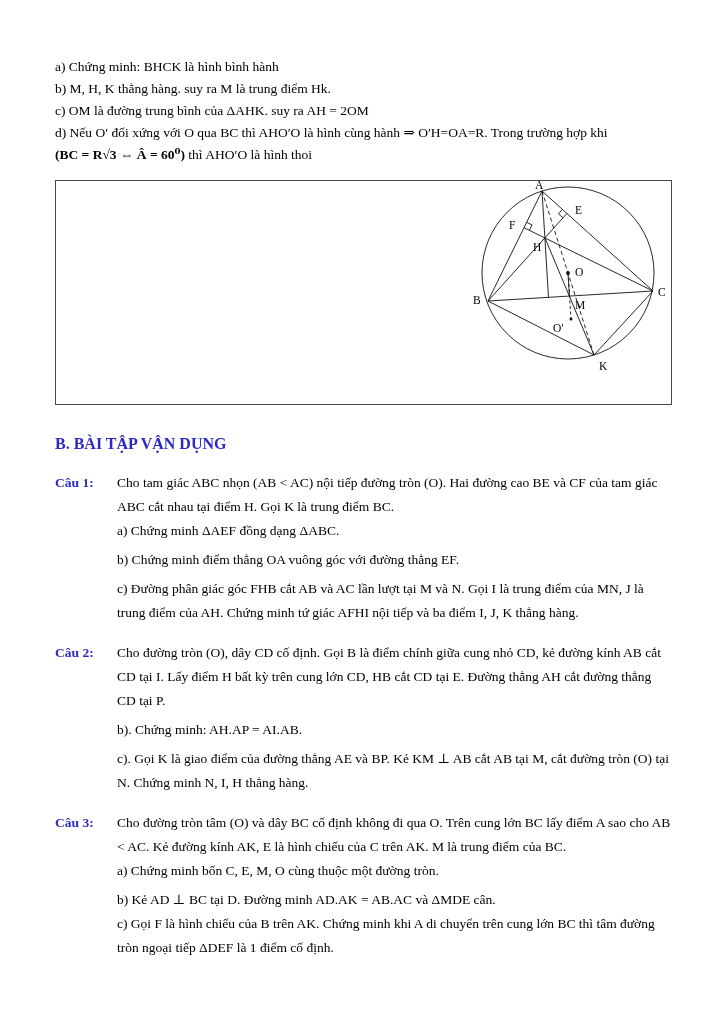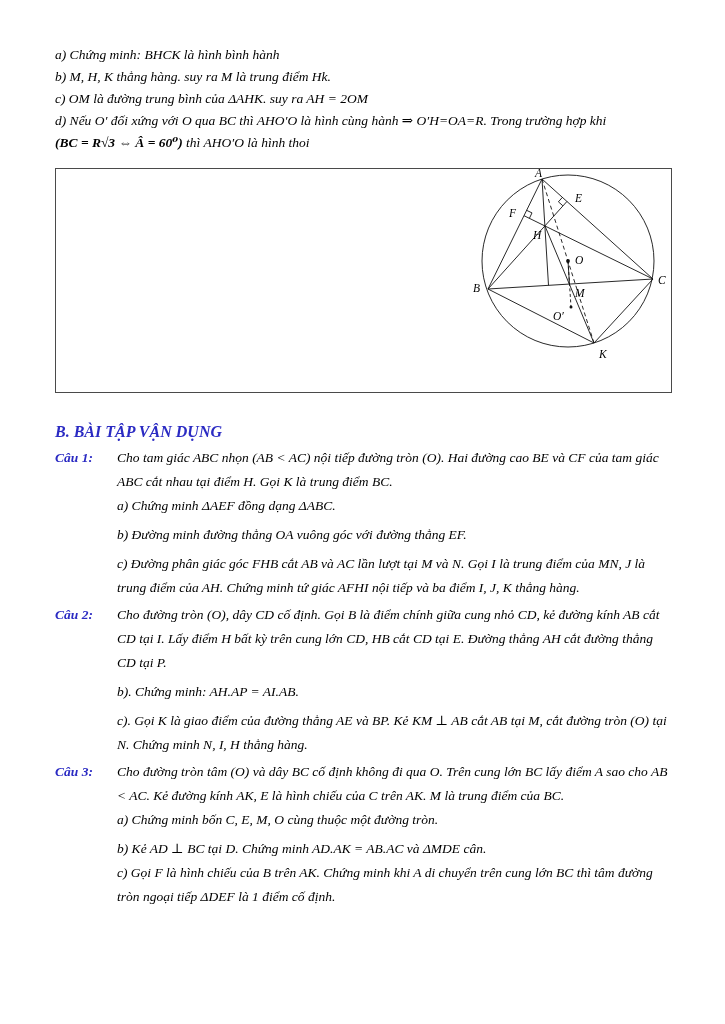--- a/index.html
+++ b/index.html
@@ -7,21 +7,21 @@
   html, body { margin: 0; padding: 0; }
   body {
     width: 725px;
     height: 1024px;
     overflow: hidden;
     background: #ffffff;
     color: #000;
     font-family: "Liberation Serif", "DejaVu Serif", serif;
     font-size: 13.5px;
   }
-  .page { padding: 44px 53px 10px 55px; font-style: italic; }
+  .page { padding: 56px 53px 10px 55px; }
 
   .top-list p { margin: 0; line-height: 22px; }
   .formula-line { margin: 0; line-height: 30px; }
   .bold-math { font-weight: bold; }
 
   .figure-box {
     margin-top: 14px;
     height: 225px;
     border: 1px solid #4a4a4a;
     position: relative;
@@ -35,21 +35,21 @@
   }
 
   .section-heading {
     color: var(--accent);
     font-weight: bold;
     font-size: 16px;
     margin: 28px 0 0 0;
     line-height: 22px;
   }
 
-  .question { display: flex; margin-top: 3px; }
+  .question { display: flex; margin-top: 16px; }
   .q-label {
     flex: none;
     width: 62px;
     color: var(--accent);
     font-weight: bold;
     line-height: 24px;
   }
   .q-body { flex: 1; }
   .q-body p { margin: 0; line-height: 24px; }
   .q-body p.gap { margin-top: 5px; }
@@ -101,37 +101,37 @@
     <span class="pt-label" style="left:543px; top:179px;">K</span>
   </div>
 
   <h2 class="section-heading">B. BÀI TẬP VẬN DỤNG</h2>
 
   <div class="question">
     <div class="q-label">Câu 1:</div>
     <div class="q-body">
       <p>Cho tam giác ABC nhọn (AB &lt; AC) nội tiếp đường tròn (O). Hai đường cao BE và CF của tam giác ABC cắt nhau tại điểm H. Gọi K là trung điểm BC.</p>
       <p>a) Chứng minh ΔAEF đồng dạng ΔABC.</p>
-      <p class="gap">b) Đường minh đường thẳng OA vuông góc với đường thẳng EF.</p>
+      <p class="gap">b) Chứng minh điểm thẳng OA vuông góc với đường thẳng EF.</p>
       <p class="gap">c) Đường phân giác góc FHB cắt AB và AC lần lượt tại M và N. Gọi I là trung điểm của MN, J là trung điểm của AH. Chứng minh tứ giác AFHI nội tiếp và ba điểm I, J, K thẳng hàng.</p>
     </div>
   </div>
 
   <div class="question">
     <div class="q-label">Câu 2:</div>
     <div class="q-body">
       <p>Cho đường tròn (O), dây CD cố định. Gọi B là điểm chính giữa cung nhỏ CD, kẻ đường kính AB cắt CD tại I. Lấy điểm H bất kỳ trên cung lớn CD, HB cắt CD tại E. Đường thẳng AH cắt đường thẳng CD tại P.</p>
       <p class="gap">b). Chứng minh: AH.AP = AI.AB.</p>
       <p class="gap">c). Gọi K là giao điểm của đường thẳng AE và BP. Kẻ KM ⊥ AB cắt AB tại M, cắt đường tròn (O) tại N. Chứng minh N, I, H thẳng hàng.</p>
     </div>
   </div>
 
   <div class="question">
     <div class="q-label">Câu 3:</div>
     <div class="q-body">
       <p>Cho đường tròn tâm (O) và dây BC cố định không đi qua O. Trên cung lớn BC lấy điểm A sao cho AB &lt; AC. Kẻ đường kính AK, E là hình chiếu của C trên AK. M là trung điểm của BC.</p>
       <p>a) Chứng minh bốn C, E, M, O cùng thuộc một đường tròn.</p>
-      <p class="gap">b) Kẻ AD ⊥ BC tại D. Chứng minh AD.AK = AB.AC và ΔMDE cân.</p>
+      <p class="gap">b) Kẻ AD ⊥ BC tại D. Đường minh AD.AK = AB.AC và ΔMDE cân.</p>
       <p>c) Gọi F là hình chiếu của B trên AK. Chứng minh khi A di chuyển trên cung lớn BC thì tâm đường tròn ngoại tiếp ΔDEF là 1 điểm cố định.</p>
     </div>
   </div>
 
 </div>
 
 </body></html>

